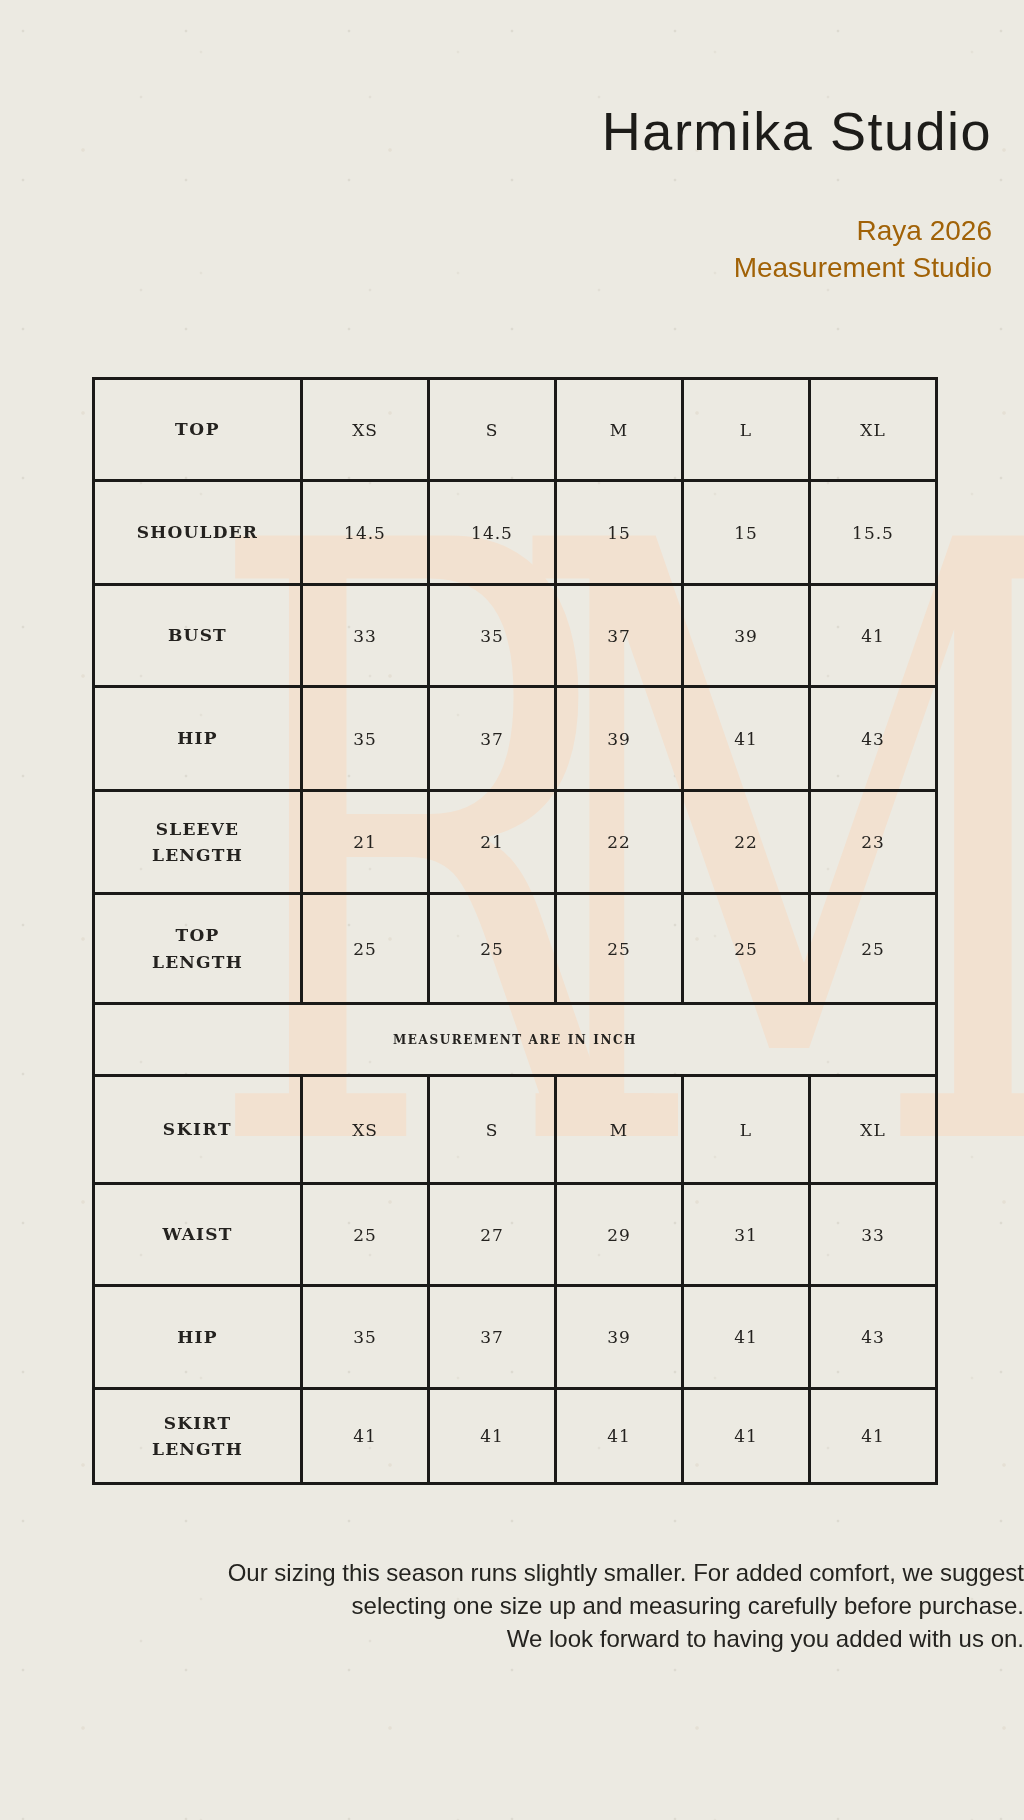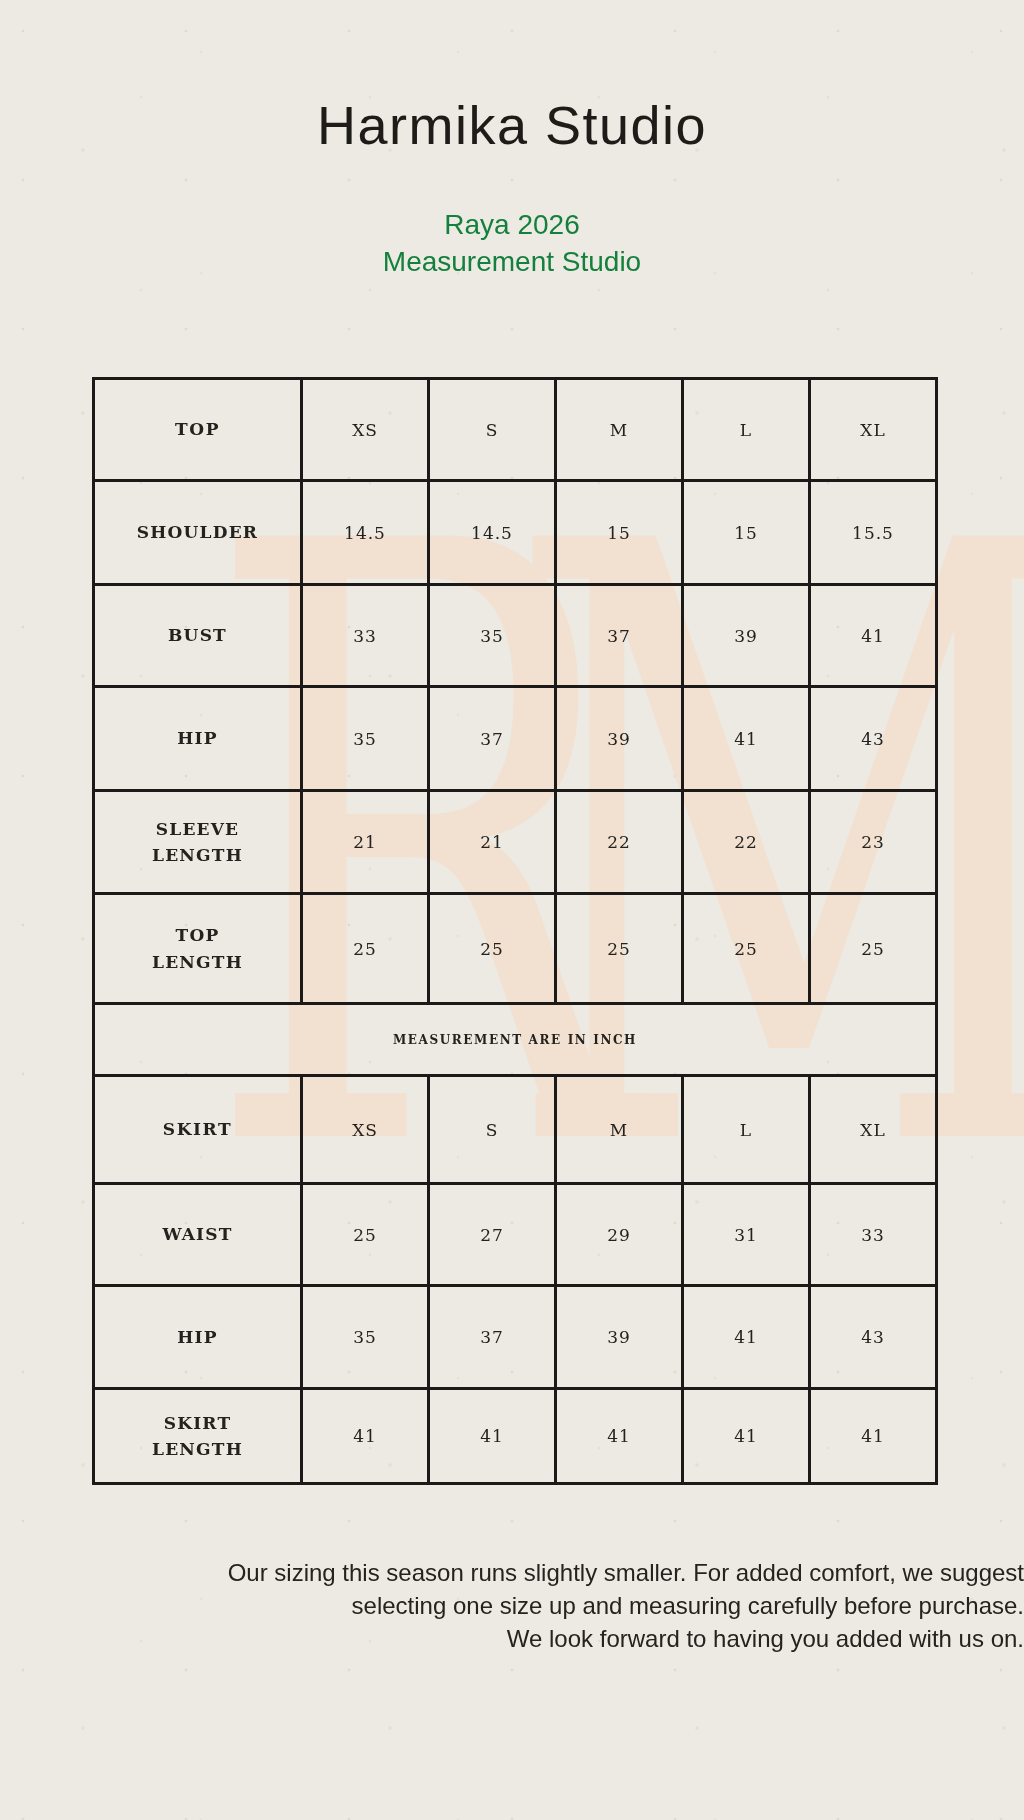--- a/index.html
+++ b/index.html
@@ -7,23 +7,23 @@
     width:1024px; height:1820px; position:relative; overflow:hidden;
     background-color:#eceae2;
     background-image:
       radial-gradient(circle at 23px 31px,  rgba(125,112,90,.13) 1px, transparent 1.7px),
       radial-gradient(circle at 141px 97px, rgba(125,112,90,.09) 1px, transparent 1.7px),
       radial-gradient(circle at 83px 150px, rgba(190,170,140,.16) 1.3px, transparent 2.2px),
       radial-gradient(circle at 201px 52px, rgba(160,150,125,.10) 1px, transparent 1.8px);
     background-size: 163px 149px, 229px 193px, 307px 263px, 257px 221px;
     font-family:"Liberation Sans", sans-serif; color:#22211e;
   }
-  .header { position:absolute; top:94px; left:32px; width:960px; text-align:center; z-index:2; }
+  .header { position:absolute; top:100px; left:32px; width:960px; text-align:right; z-index:2; }
   .brand-title { margin:0; font-size:54px; font-weight:500; letter-spacing:1.5px; line-height:1.15; color:#1d1c19; }
-  .subtitle { margin-top:50px; font-size:28px; line-height:37px; font-weight:400; color:#15803d; }
+  .subtitle { margin-top:50px; font-size:28px; line-height:37px; font-weight:400; color:#a16207; }
 
   .watermark {
     position:absolute; left:514px; top:852px;
     transform:translate(-50%,-50%) scaleY(1.42);
     transform-origin:center;
     font-family:"DejaVu Serif", serif; font-size:580px; line-height:1;
     letter-spacing:-0.235em; padding-left:0.235em;
     color:#f2e1d0; z-index:0; white-space:nowrap; user-select:none;
   }
 

